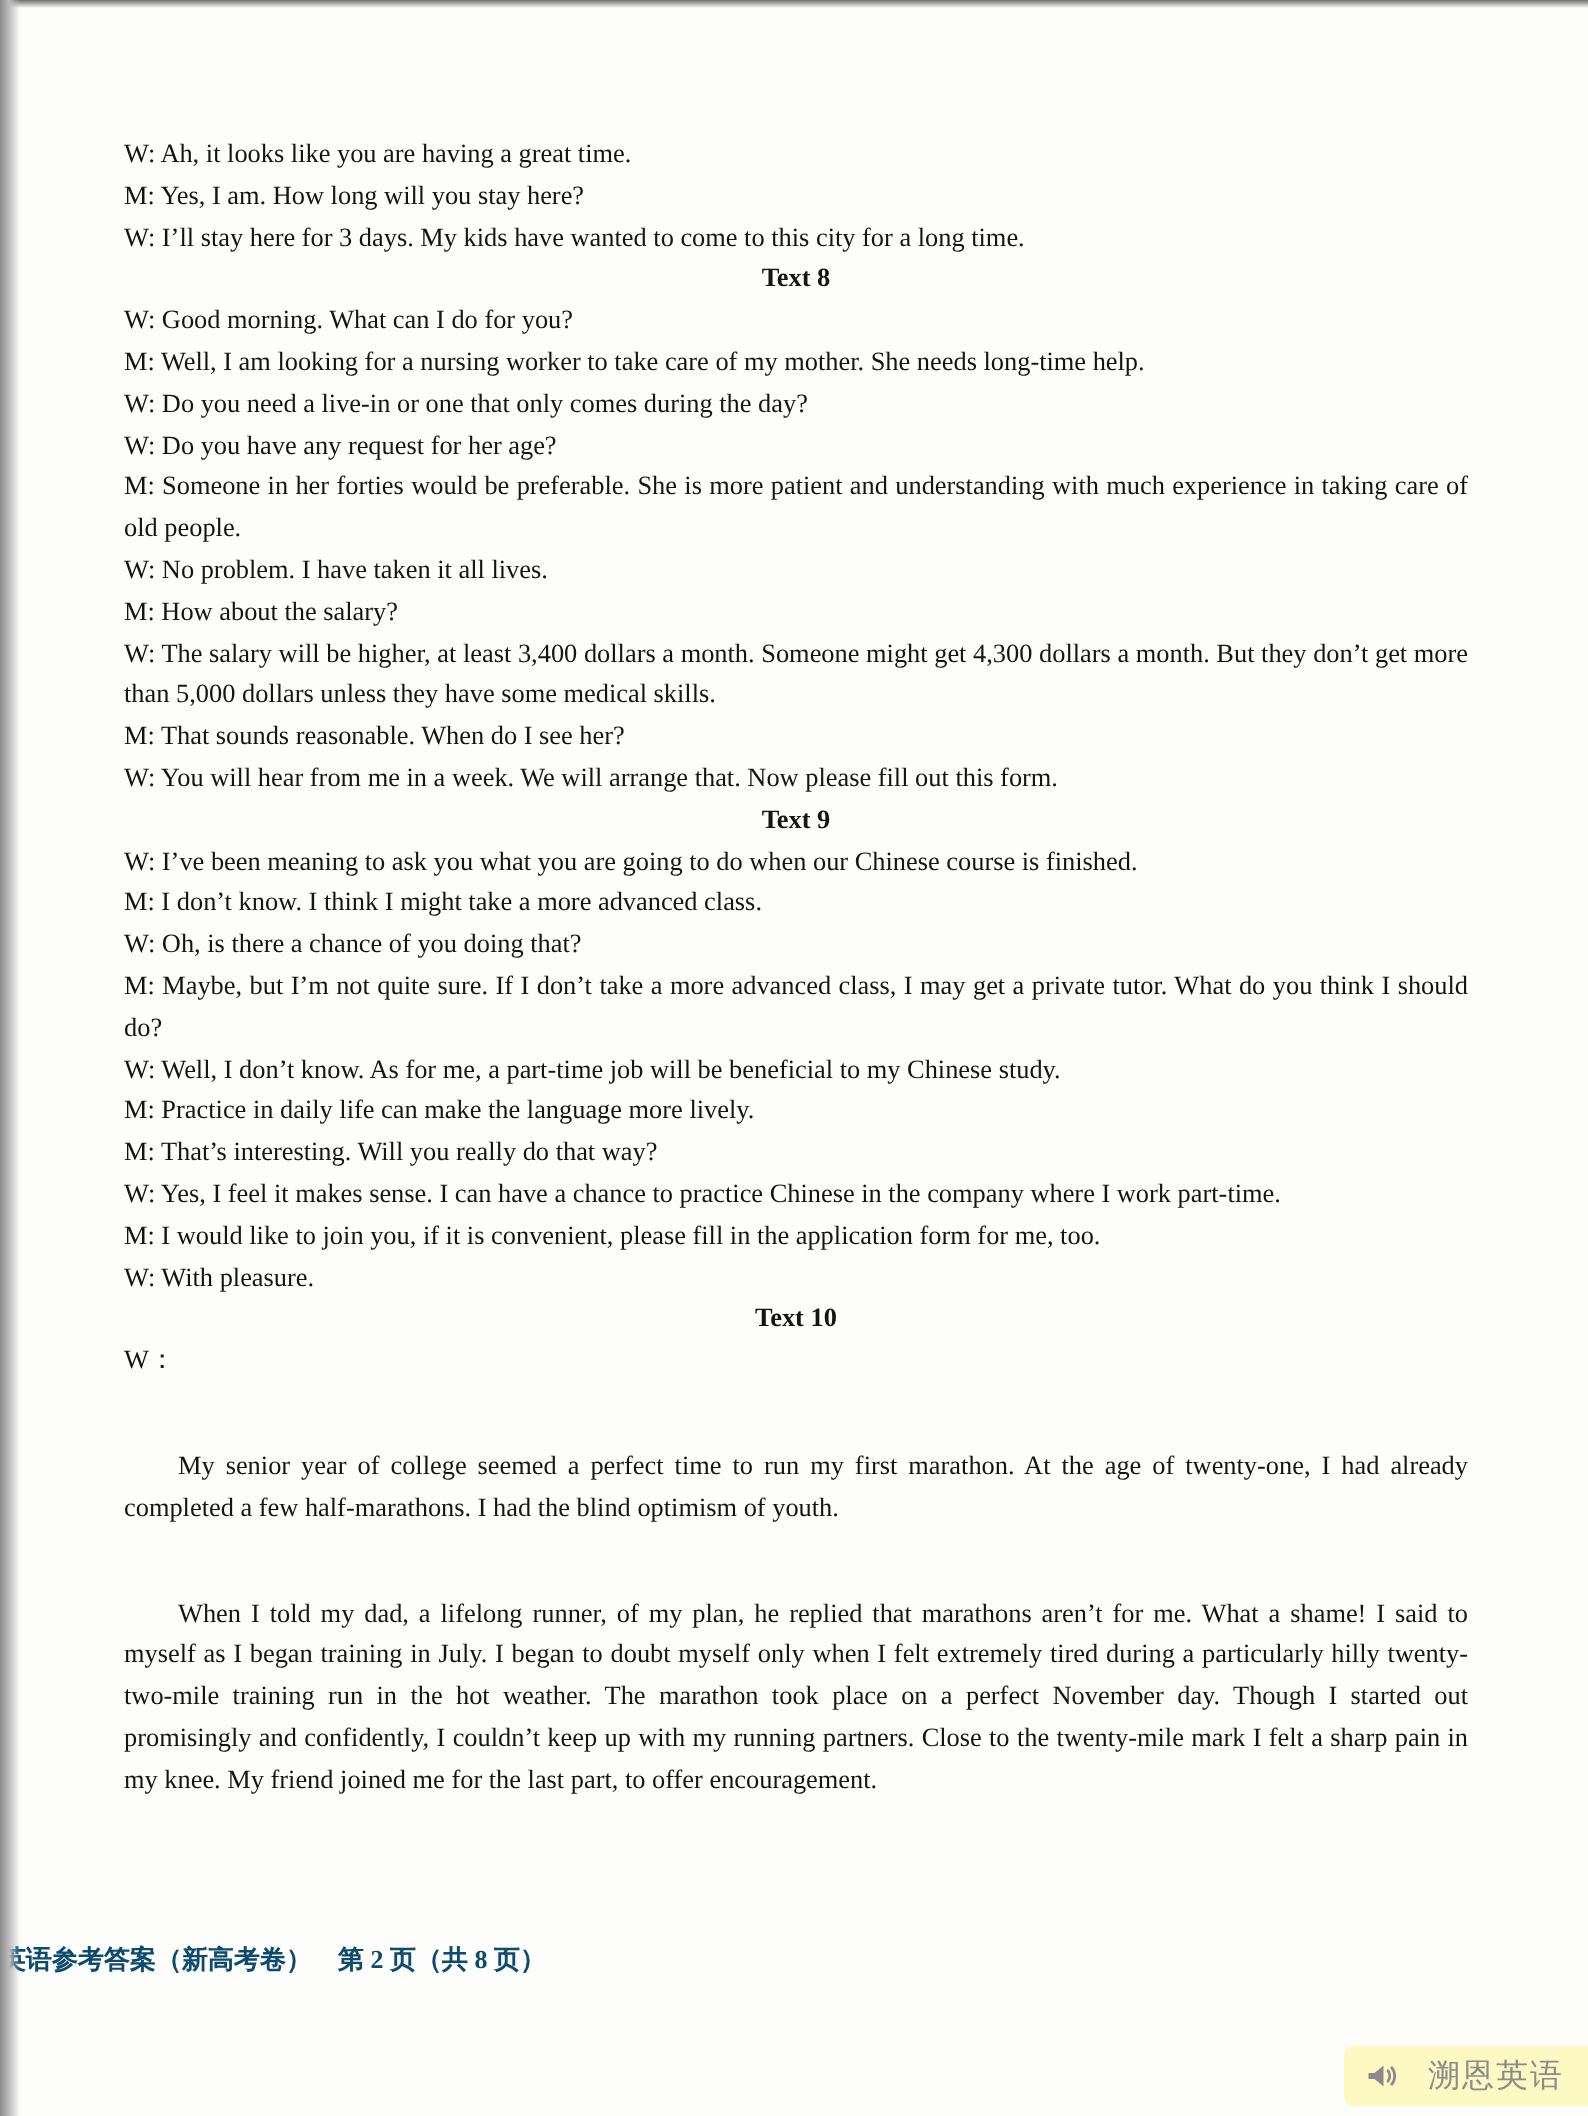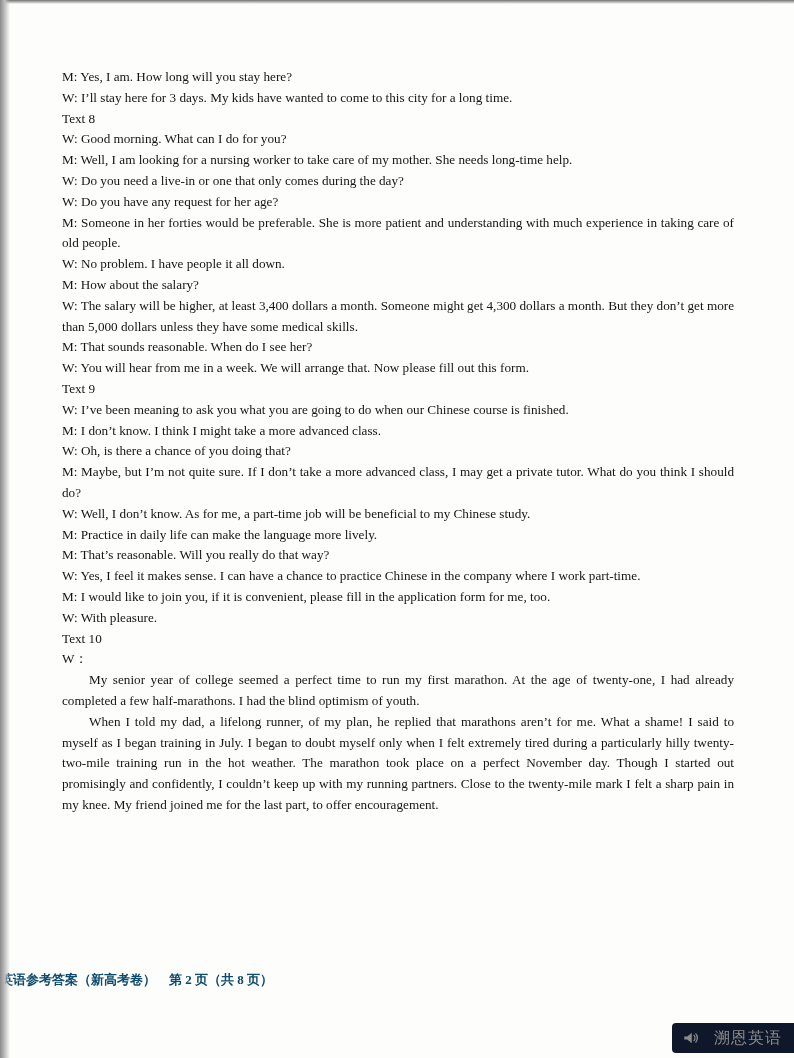--- a/index.html
+++ b/index.html
@@ -22,69 +22,70 @@
     z-index:3;
   }
   .page-content{
     position:absolute; left:62px; top:67px; width:672px;
   }
   .block{
     font-size:13.2px;
     line-height:20.8px;
     text-align:justify;
   }
-  .block.heading{ font-weight:normal; text-align:left; }
+  .block.heading{ font-weight:bold; text-align:center; }
   .block.speaker{ text-align:left; }
-  .block.para{ text-indent:27px; }
+  .block.para{ text-indent:27px;margin-top:32px; }
   .footer{
     position:absolute; top:971px; left:0; width:100%;
     font-size:13px; font-weight:bold; color:#0c4a6e;
   }
   .watermark{
     position:absolute; right:0; bottom:5px; height:30px;
     padding:0 12px 0 10px;
-    background:#0f172a;
+    background:#fef9c3;
     display:flex; align-items:center; gap:14px;
     border-radius:4px 0 0 4px;
     z-index:4;
   }
   .wm-text{
     font-family:"DejaVu Sans","Liberation Sans",sans-serif;
     font-size:16px; color:#8b8b8b; letter-spacing:1px;
   }
   .wm-icon{ display:inline-flex; align-items:center; }
 </style>
 </head>
 <body>
 
 <div class="scan-edge-top"></div>
 <div class="scan-edge-left"></div>
 
 <div class="page-content">
+    <div class="block dialog">W: Ah, it looks like you are having a great time.</div>
     <div class="block dialog">M: Yes, I am. How long will you stay here?</div>
     <div class="block dialog">W: I’ll stay here for 3 days. My kids have wanted to come to this city for a long time.</div>
     <div class="block heading">Text 8</div>
     <div class="block dialog">W: Good morning. What can I do for you?</div>
     <div class="block dialog">M: Well, I am looking for a nursing worker to take care of my mother. She needs long-time help.</div>
     <div class="block dialog">W: Do you need a live-in or one that only comes during the day?</div>
     <div class="block dialog">W: Do you have any request for her age?</div>
     <div class="block dialog">M: Someone in her forties would be preferable. She is more patient and understanding with much experience in taking care of old people.</div>
-    <div class="block dialog">W: No problem. I have people it all down.</div>
+    <div class="block dialog">W: No problem. I have taken it all lives.</div>
     <div class="block dialog">M: How about the salary?</div>
     <div class="block dialog">W: The salary will be higher, at least 3,400 dollars a month. Someone might get 4,300 dollars a month. But they don’t get more than 5,000 dollars unless they have some medical skills.</div>
     <div class="block dialog">M: That sounds reasonable. When do I see her?</div>
     <div class="block dialog">W: You will hear from me in a week. We will arrange that. Now please fill out this form.</div>
     <div class="block heading">Text 9</div>
     <div class="block dialog">W: I’ve been meaning to ask you what you are going to do when our Chinese course is finished.</div>
     <div class="block dialog">M: I don’t know. I think I might take a more advanced class.</div>
     <div class="block dialog">W: Oh, is there a chance of you doing that?</div>
     <div class="block dialog">M: Maybe, but I’m not quite sure. If I don’t take a more advanced class, I may get a private tutor. What do you think I should do?</div>
     <div class="block dialog">W: Well, I don’t know. As for me, a part-time job will be beneficial to my Chinese study.</div>
     <div class="block dialog">M: Practice in daily life can make the language more lively.</div>
-    <div class="block dialog">M: That’s reasonable. Will you really do that way?</div>
+    <div class="block dialog">M: That’s interesting. Will you really do that way?</div>
     <div class="block dialog">W: Yes, I feel it makes sense. I can have a chance to practice Chinese in the company where I work part-time.</div>
     <div class="block dialog">M: I would like to join you, if it is convenient, please fill in the application form for me, too.</div>
     <div class="block dialog">W: With pleasure.</div>
     <div class="block heading">Text 10</div>
     <div class="block speaker">W：</div>
     <div class="block para">My senior year of college seemed a perfect time to run my first marathon. At the age of twenty-one, I had already completed a few half-marathons. I had the blind optimism of youth.</div>
     <div class="block para">When I told my dad, a lifelong runner, of my plan, he replied that marathons aren’t for me. What a shame! I said to myself as I began training in July. I began to doubt myself only when I felt extremely tired during a particularly hilly twenty-two-mile training run in the hot weather. The marathon took place on a perfect November day. Though I started out promisingly and confidently, I couldn’t keep up with my running partners. Close to the twenty-mile mark I felt a sharp pain in my knee. My friend joined me for the last part, to offer encouragement.</div>
   </div>
 
 <div class="footer">英语参考答案（新高考卷）　第 2 页（共 8 页）</div>

